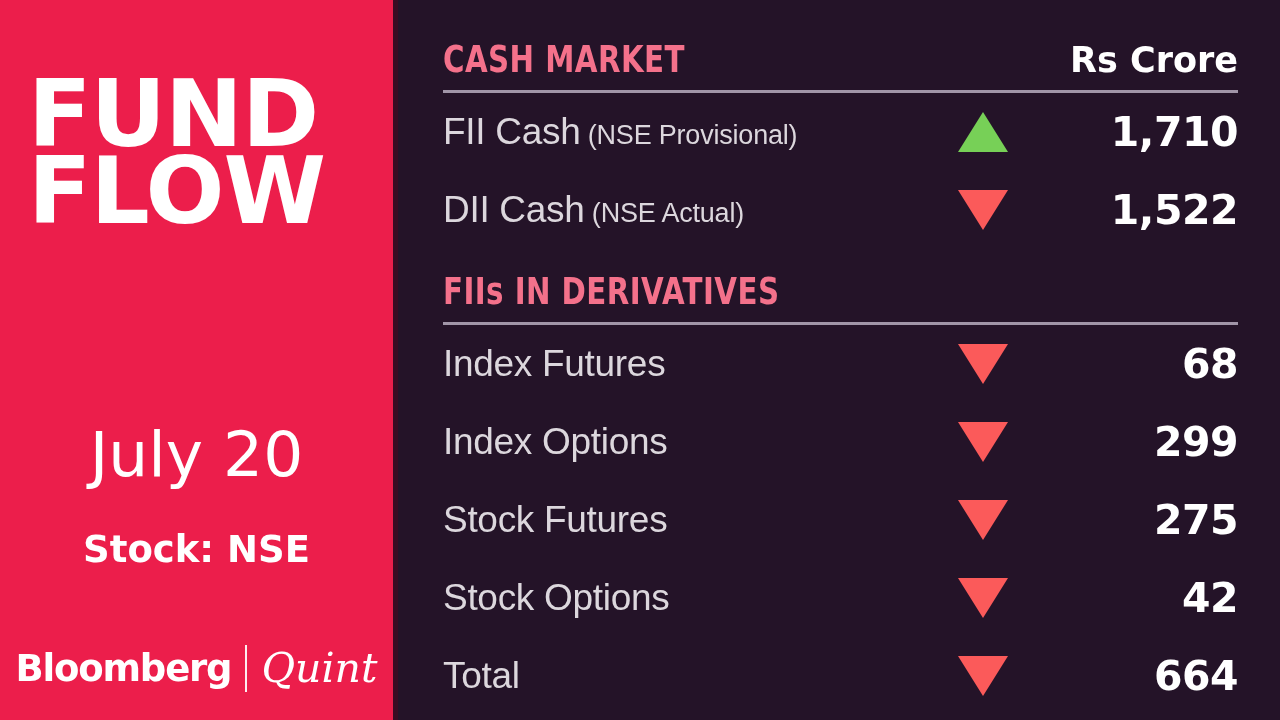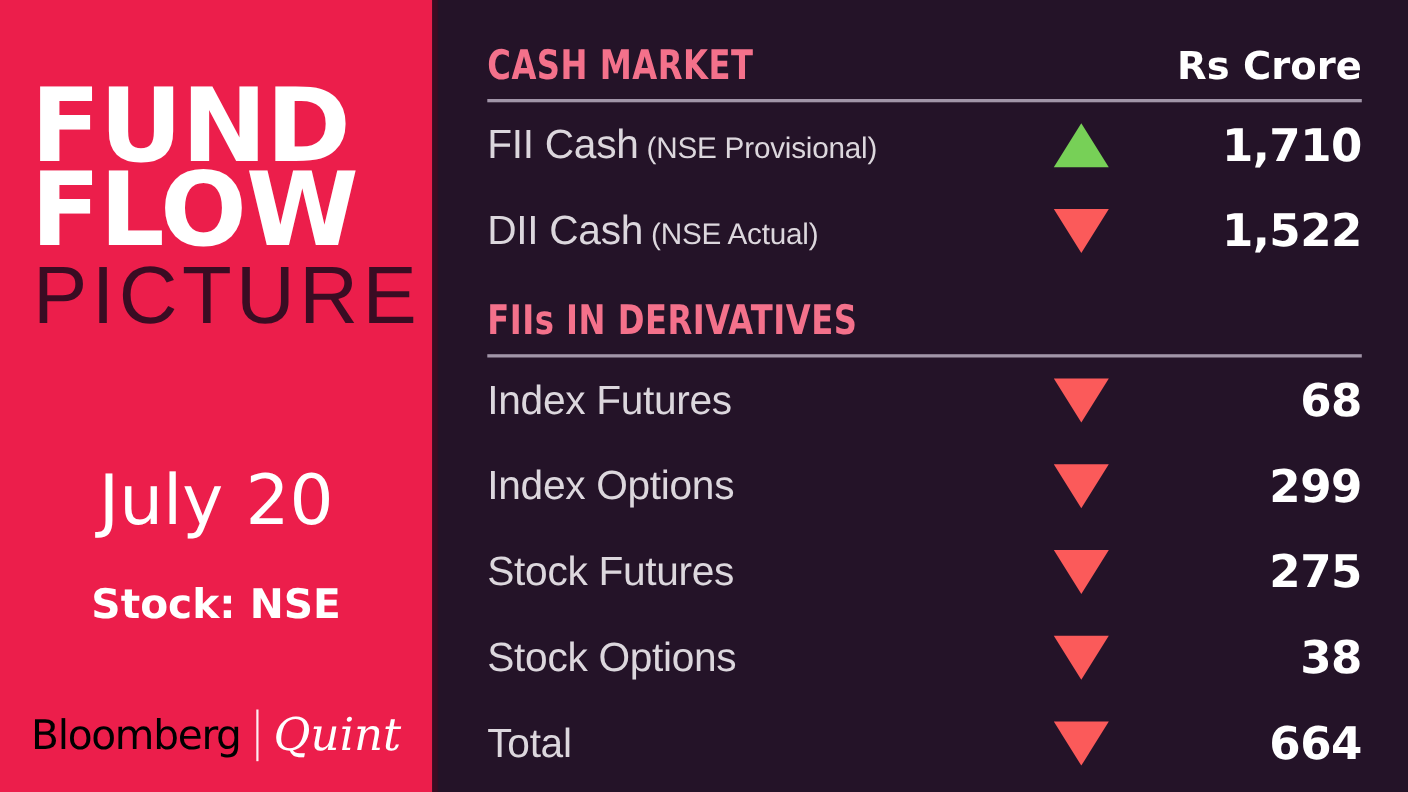--- a/index.html
+++ b/index.html
@@ -76,23 +76,23 @@
   #logo {
     position:absolute;
     left:0; top:644px;
     width:393px;
     display:flex;
     align-items:center;
     justify-content:center;
     gap:14px;
   }
   #logo-bloomberg {
-    color:#000000;
-    font-size:37px;
-    font-weight:normal;
+    color:#ffffff;
+    font-size:37px;
+    font-weight:bold;
     font-family:"DejaVu Sans", sans-serif;
     letter-spacing:-1.2px;
   }
   #logo-divider {
     width:2px; height:47px;
     background:#ffffff;
     opacity:0.92;
   }
   #logo-quint {
     color:#ffffff;
@@ -186,21 +186,20 @@
   }
 </style>
 </head>
 <body>
 
 <div id="stage">
 
   <div id="left-panel">
     <div class="brandline" id="brand-fund">FUND</div>
     <div class="brandline" id="brand-flow">FLOW</div>
-    <div id="brand-picture">PICTURE</div>
 
     <div id="date-label">July 20</div>
     <div id="source-label">Stock: NSE</div>
 
     <div id="logo">
       <span id="logo-bloomberg">Bloomberg</span>
       <span id="logo-divider"></span>
       <span id="logo-quint">Quint</span>
     </div>
   </div>
@@ -258,21 +257,21 @@
         <span class="row-arrow">
             <span class="tri down"></span>
           </span>
         <span class="row-value">275</span>
       </div>
       <div class="row">
         <span class="row-label">Stock Options</span>
         <span class="row-arrow">
             <span class="tri down"></span>
           </span>
-        <span class="row-value">38</span>
+        <span class="row-value">42</span>
       </div>
       <div class="row">
         <span class="row-label">Total</span>
         <span class="row-arrow">
             <span class="tri down"></span>
           </span>
         <span class="row-value">664</span>
       </div>
     </div>
 

